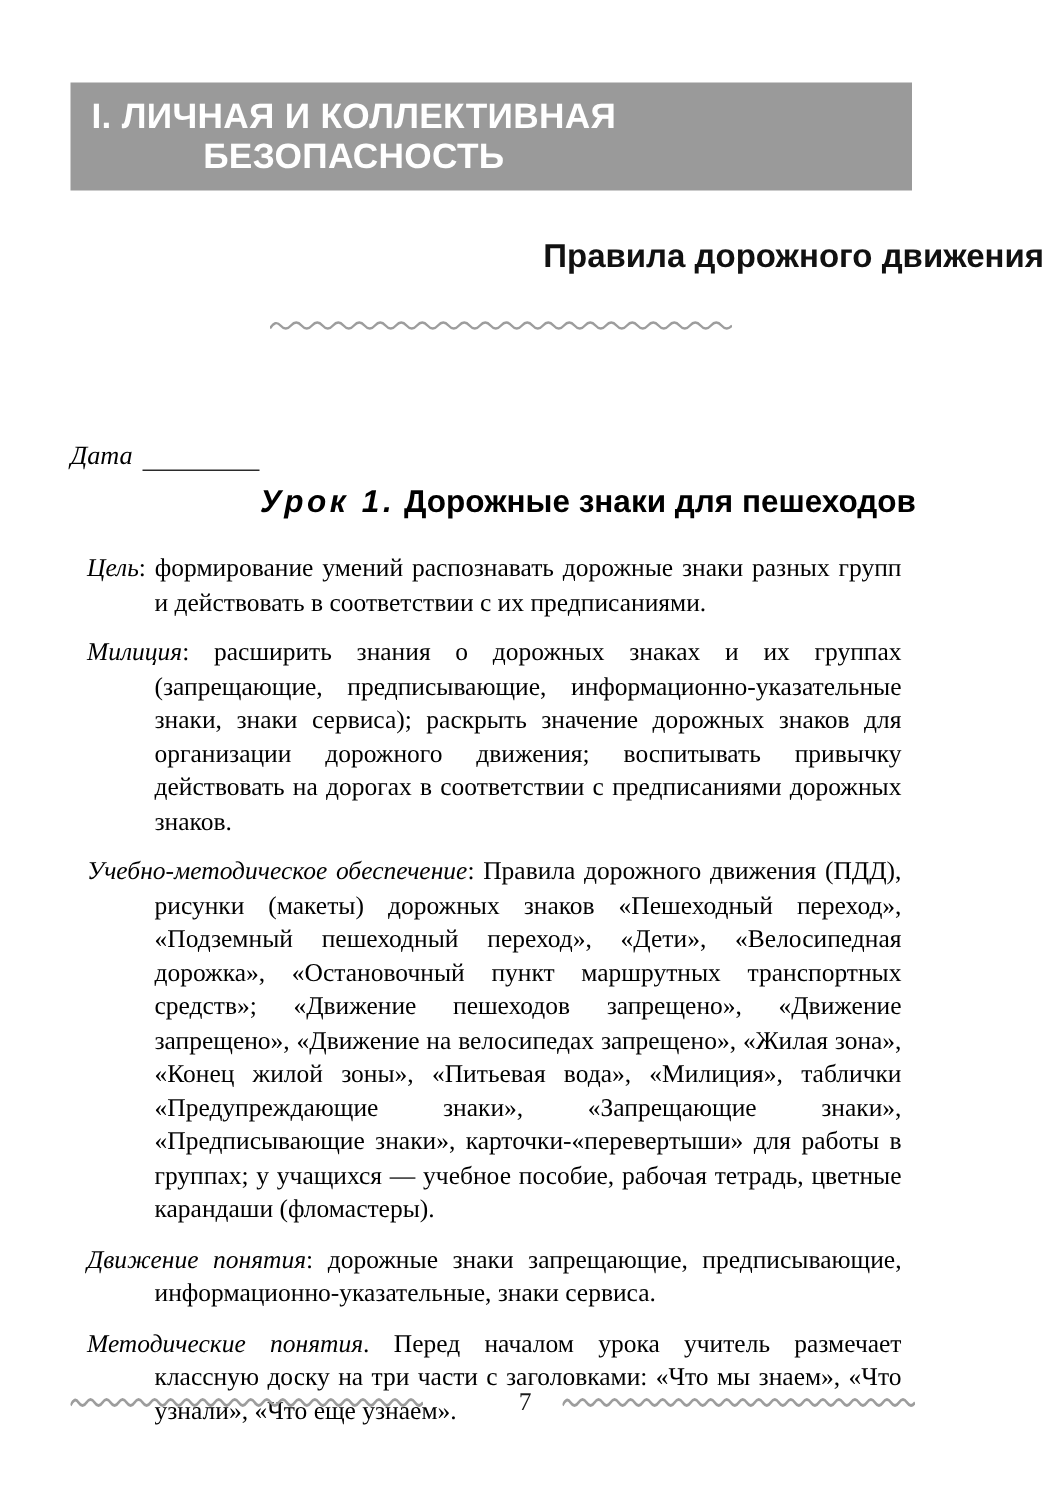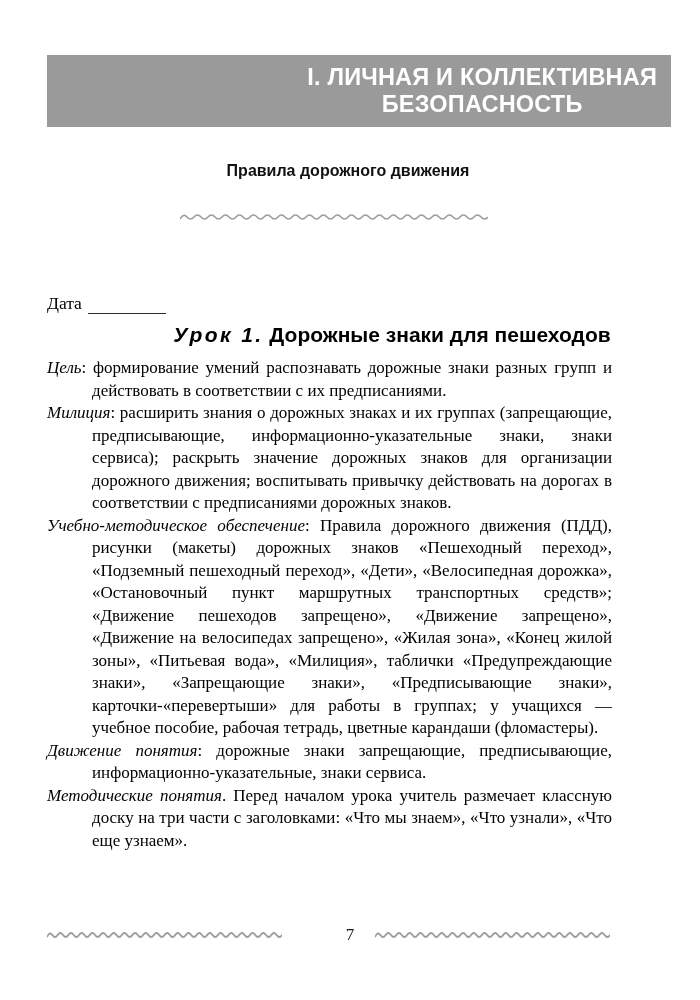--- a/index.html
+++ b/index.html
@@ -22,50 +22,50 @@
     inset: 0;
     width: 700px;
     height: 1000px;
   }
 
   
   .chapter-banner {
     position: absolute;
     left: 47px;
     top: 55px;
-    width: 624px;
+    width: 561px;
     height: 72px;
     background: #9a9a9a;
     display: flex;
     align-items: center;
-    justify-content: flex-end;
+    justify-content: flex-start;
     box-sizing: border-box;
     padding: 0 14px;
   }
   .chapter-banner-title {
     font-family: "Liberation Sans", "DejaVu Sans", sans-serif;
     font-weight: bold;
     font-size: 23.5px;
     line-height: 27px;
     color: #ffffff;
     text-align: center;
     letter-spacing: 0.2px;
     white-space: pre-line;
   }
 
   
   .page-subtitle {
     position: absolute;
     left: 0;
     top: 158px;
     width: 696px;
-    text-align: center;
+    text-align: right;
     font-family: "Liberation Sans", "DejaVu Sans", sans-serif;
     font-weight: bold;
-    font-size: 16px;
+    font-size: 22px;
     line-height: 26px;
     color: #111111;
   }
 
   
   .wave {
     position: absolute;
     display: block;
   }
   .wave-top   { left: 180px; top: 210px; }
@@ -77,20 +77,21 @@
     position: absolute;
     left: 47px;
     top: 292px;
     display: flex;
     align-items: flex-end;
     gap: 6px;
     font-size: 17px;
     line-height: 22px;
   }
   .date-label {
+    font-style: italic;
     font-size: 17.5px;
   }
   .date-blank {
     display: inline-block;
     width: 78px;
     height: 15px;
     border-bottom: 1.4px solid #2b2b2b;
   }
 
   
@@ -124,21 +125,21 @@
     top: 357px;
     width: 565px;
   }
   .field {
     font-size: 17px;
     line-height: 22.5px;
     text-align: justify;
     text-justify: inter-word;
     padding-left: 45px;
     text-indent: -45px;
-    margin: 0;
+    margin: 11px;
     hyphens: manual;
   }
   .field-label {
     font-style: italic;
   }
 
   
   .page-number {
     position: absolute;
     left: 0;

